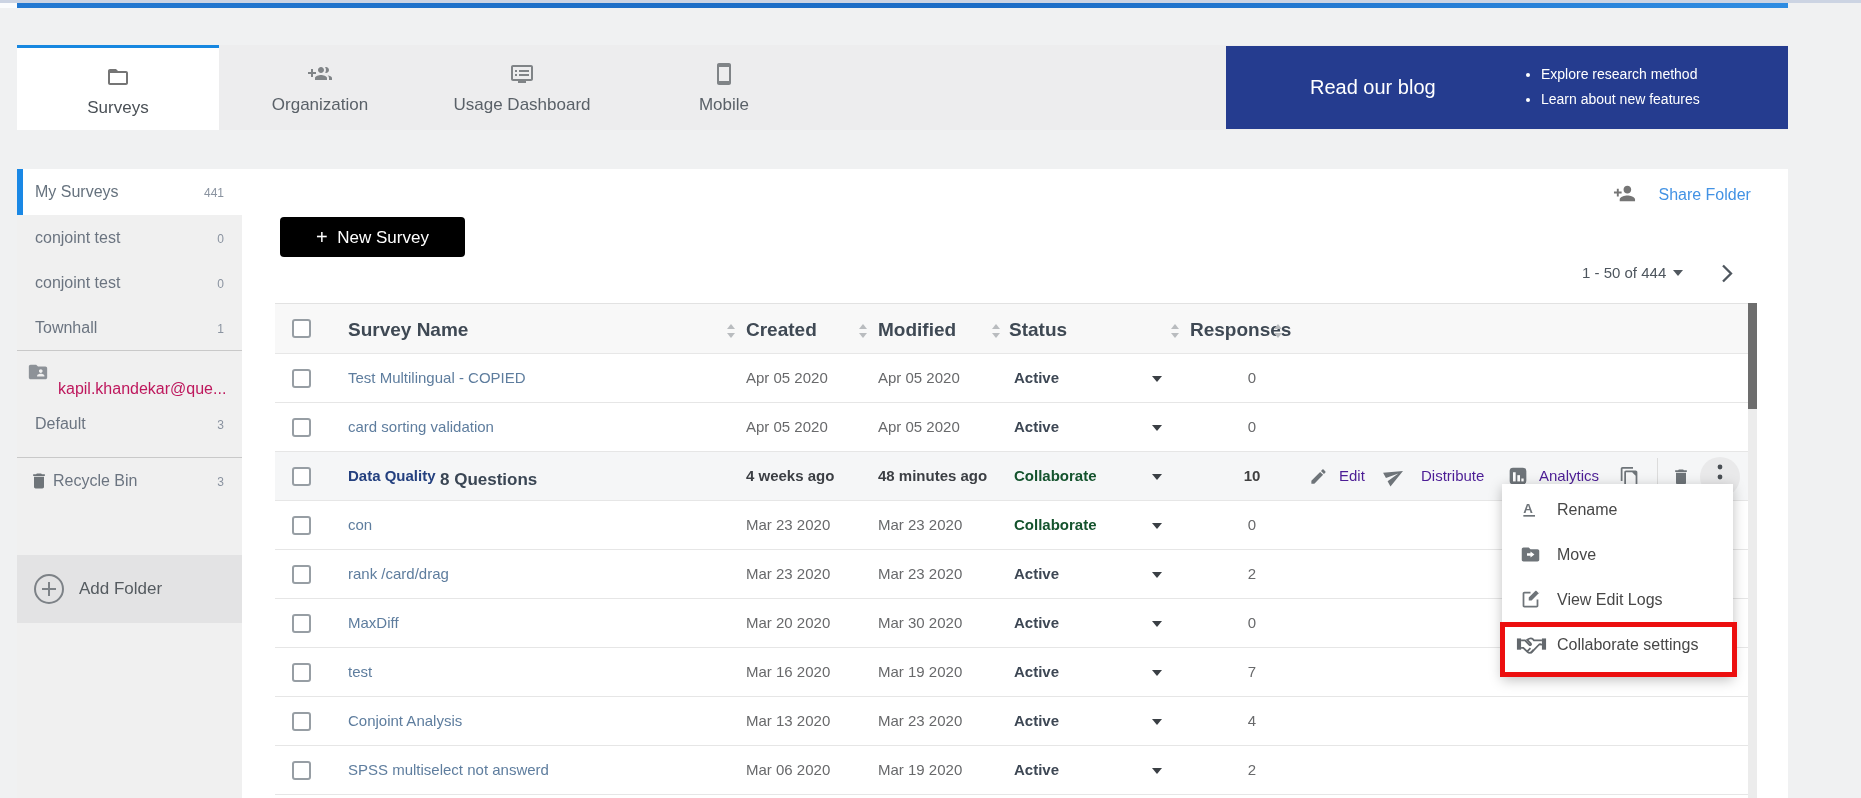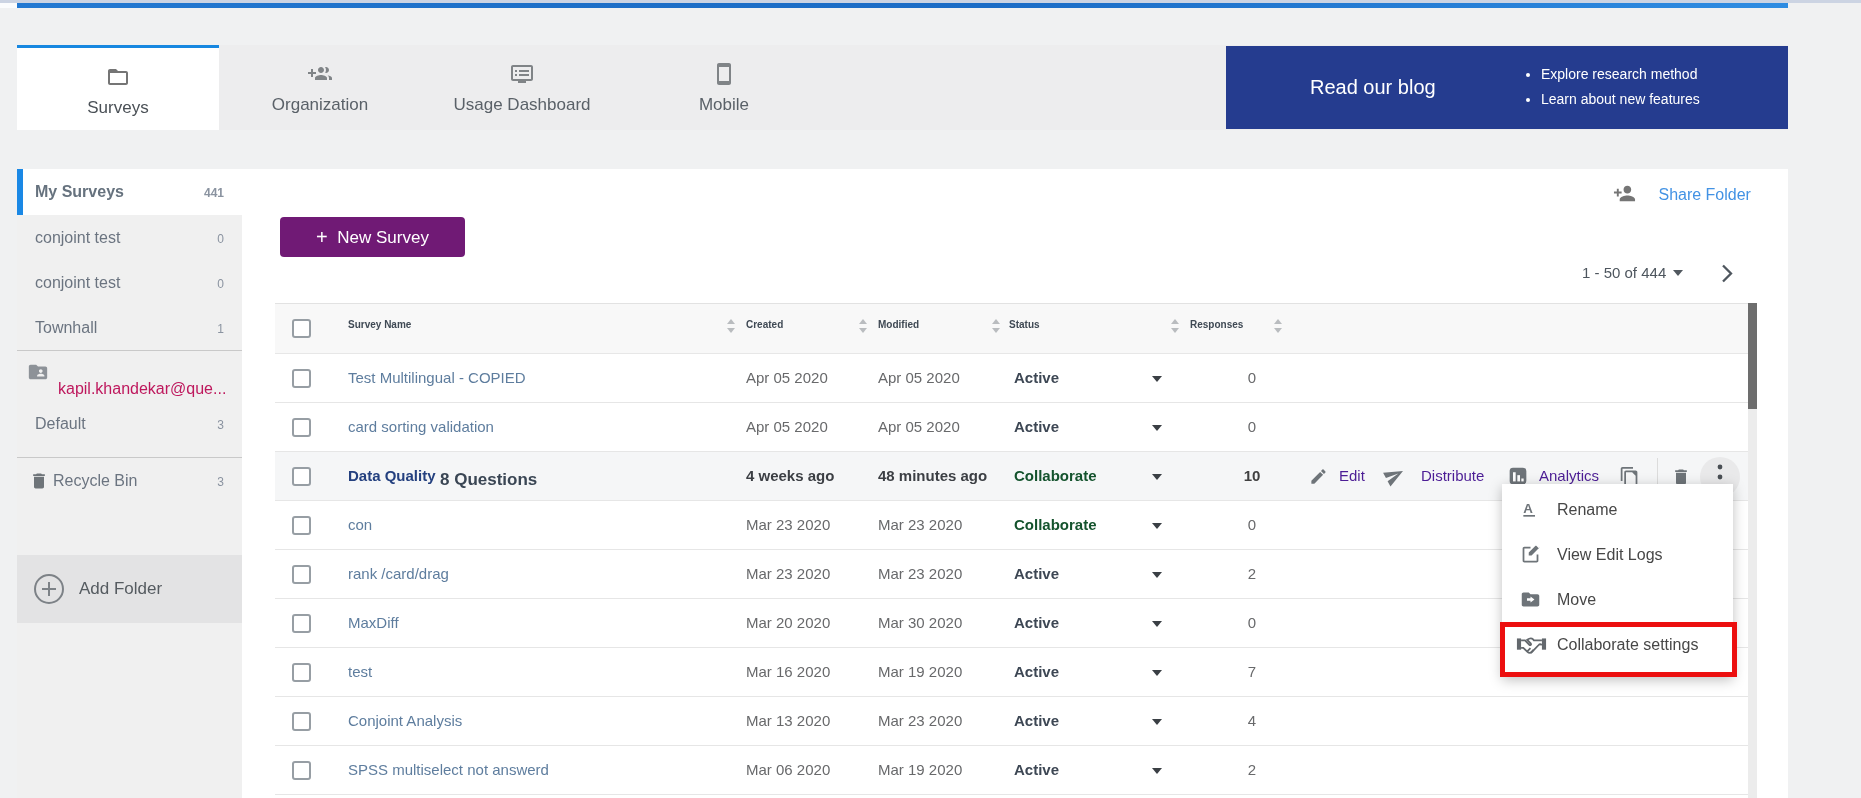--- a/index.html
+++ b/index.html
@@ -24,42 +24,42 @@
 .navy li { margin-bottom:9px; }
 
 
 .card { left:17px; top:169px; width:1771px; height:629px; background:#fff; }
 
 
 .side { position:absolute; left:0; top:0; width:225px; height:629px; background:#f0f0f0; }
 .srow { position:relative; height:45px; font-size:16px; color:#6b7480; }
 .srow .nm { position:absolute; left:18px; top:14px; }
 .srow .ct { position:absolute; right:18px; top:17px; font-size:12px; color:#8a93a0; }
-.srow.active { background:#fff; border-left:6px solid #1a88e5; height:46px;font-weight:bold; }
+.srow.active { background:#fff; border-left:6px solid #1a88e5; height:46px; }
 .srow.active .nm { left:12px; }
 .sdiv { height:0; border-top:1px solid #c9c9c9; }
 .srow .sic { position:absolute; left:10px; top:11px; }
 .addf { position:absolute; left:0; top:386px; width:225px; height:68px; background:#e3e3e4; color:#555b60; }
 .addf .plus { position:absolute; left:17px; top:19px; width:30px; height:30px; border:2px solid #7d8287; border-radius:50%; }
 .addf .plus:before { content:""; position:absolute; left:6px; top:12px; width:14px; height:2px; background:#7d8287; }
 .addf .plus:after { content:""; position:absolute; left:12px; top:6px; width:2px; height:14px; background:#7d8287; }
 .addf .atx { position:absolute; left:62px; top:24px; font-size:17px; }
 .sbelow { position:absolute; left:0; top:454px; width:225px; height:175px; background:#f0f0f0; }
 
 
-.newbtn { left:263px; top:48px; width:185px; height:40px; background:#701a75; border-radius:4px;
+.newbtn { left:263px; top:48px; width:185px; height:40px; background:#000000; border-radius:4px;
   color:#fff; font-size:17px; text-align:center; line-height:40px; }
 .sharef { left:1596px; top:13px; width:170px; height:24px; color:#4292e4; font-size:16px; }
 .pag { left:1565px; top:95px; width:130px; height:22px; font-size:15px; color:#4e565e; }
 .pagarrow { left:1703px; top:95px; width:24px; height:24px; }
 
 
 .tbl { position:absolute; left:258px; top:134px; width:1473px; }
 .thead { position:relative; height:51px; background:#f8f8f8; border-top:1px solid #e2e2e2; border-bottom:1px solid #e7e7e7;
-  font-weight:bold; font-size:10px; color:#3f4954; }
+  font-weight:bold; font-size:19px; color:#3f4954; }
 .trow { position:relative; height:49px; border-bottom:1px solid #e6e6e6; font-size:15px; }
 .trow.hl { background:#f5f6f7; }
 .cell { position:absolute; top:15px; }
 .cb { position:absolute; left:17px; top:15px; width:19px; height:19px; border:2px solid #979ea4; border-radius:3px; background:#fff; }
 .name { left:73px; color:#5e7d9e; }
 .created { left:471px; color:#68696b; }
 .modified { left:603px; color:#68696b; }
 .status { left:739px; color:#3d4754; font-weight:bold; }
 .status.reg { font-weight:bold; color:#14532d; }
 .resp { left:962px; width:30px; text-align:center; color:#68696b; }
@@ -354,33 +354,33 @@
         <svg width="20" height="22" viewBox="0 0 24 24">
           <text x="4" y="15" font-size="16" font-weight="bold" fill="#6e7479" font-family="Liberation Sans">A</text>
           <rect x="4" y="18" width="14" height="2" fill="#6e7479"></rect>
         </svg>
       </span>
     <span class="mtx">Rename</span>
   </div>
   <div class="mitem">
     <span class="mic">
         <svg width="21" height="21" viewBox="0 0 24 24" fill="#6e7479">
-          <path d="M19 12v7H5V5h7V3H5c-1.1 0-2 .9-2 2v14c0 1.1.9 2 2 2h14c1.1 0 2-.9 2-2v-7h-2z"></path>
-          <path d="M21.7 5.12l-2.82-2.82c-.39-.39-1.02-.39-1.41 0L10 9.77V13h3.23l8.47-8.47c.39-.39.39-1.02 0-1.41z"></path>
+          <path fill-rule="evenodd" d="M20 6h-8l-2-2H4c-1.1 0-2 .9-2 2v12c0 1.1.9 2 2 2h16c1.1 0 2-.9 2-2V8c0-1.1-.9-2-2-2zm-8 9.5v-2H8v-3h4v-2l4.5 3.5-4.5 3.5z"></path>
         </svg>
       </span>
-    <span class="mtx">View Edit Logs</span>
+    <span class="mtx">Move</span>
   </div>
   <div class="mitem">
     <span class="mic">
         <svg width="21" height="21" viewBox="0 0 24 24" fill="#6e7479">
-          <path fill-rule="evenodd" d="M20 6h-8l-2-2H4c-1.1 0-2 .9-2 2v12c0 1.1.9 2 2 2h16c1.1 0 2-.9 2-2V8c0-1.1-.9-2-2-2zm-8 9.5v-2H8v-3h4v-2l4.5 3.5-4.5 3.5z"></path>
+          <path d="M19 12v7H5V5h7V3H5c-1.1 0-2 .9-2 2v14c0 1.1.9 2 2 2h14c1.1 0 2-.9 2-2v-7h-2z"></path>
+          <path d="M21.7 5.12l-2.82-2.82c-.39-.39-1.02-.39-1.41 0L10 9.77V13h3.23l8.47-8.47c.39-.39.39-1.02 0-1.41z"></path>
         </svg>
       </span>
-    <span class="mtx">Move</span>
+    <span class="mtx">View Edit Logs</span>
   </div>
   <div class="mitem">
     <span class="mic" style="left:14px;top:11px">
         <svg width="31" height="20" viewBox="0 0 33 21" fill="none" stroke="#63686d" stroke-width="1.9">
       <rect x="1" y="3.5" width="4.4" height="12" fill="#63686d" stroke="none"></rect>
       <rect x="27.6" y="3.5" width="4.4" height="12" fill="#63686d" stroke="none"></rect>
       <path d="M5.4 5.5h4.2l4.6 4.8c.9.9 2.3-.2 1.6-1.2L12 5c2.2-1.6 4.6-2 6.2-.4l.8.9h8.6"></path>
       <path d="M5.4 13.5h2.4l4.4 4.4c1.5 1.5 3.6 1.4 4.9 0l7-7.4c.9-1 2.4-.9 3.5 0"></path>
       <path d="M12 17.2l3.4-3.4M15.6 19l3-3.2"></path>
     </svg>

